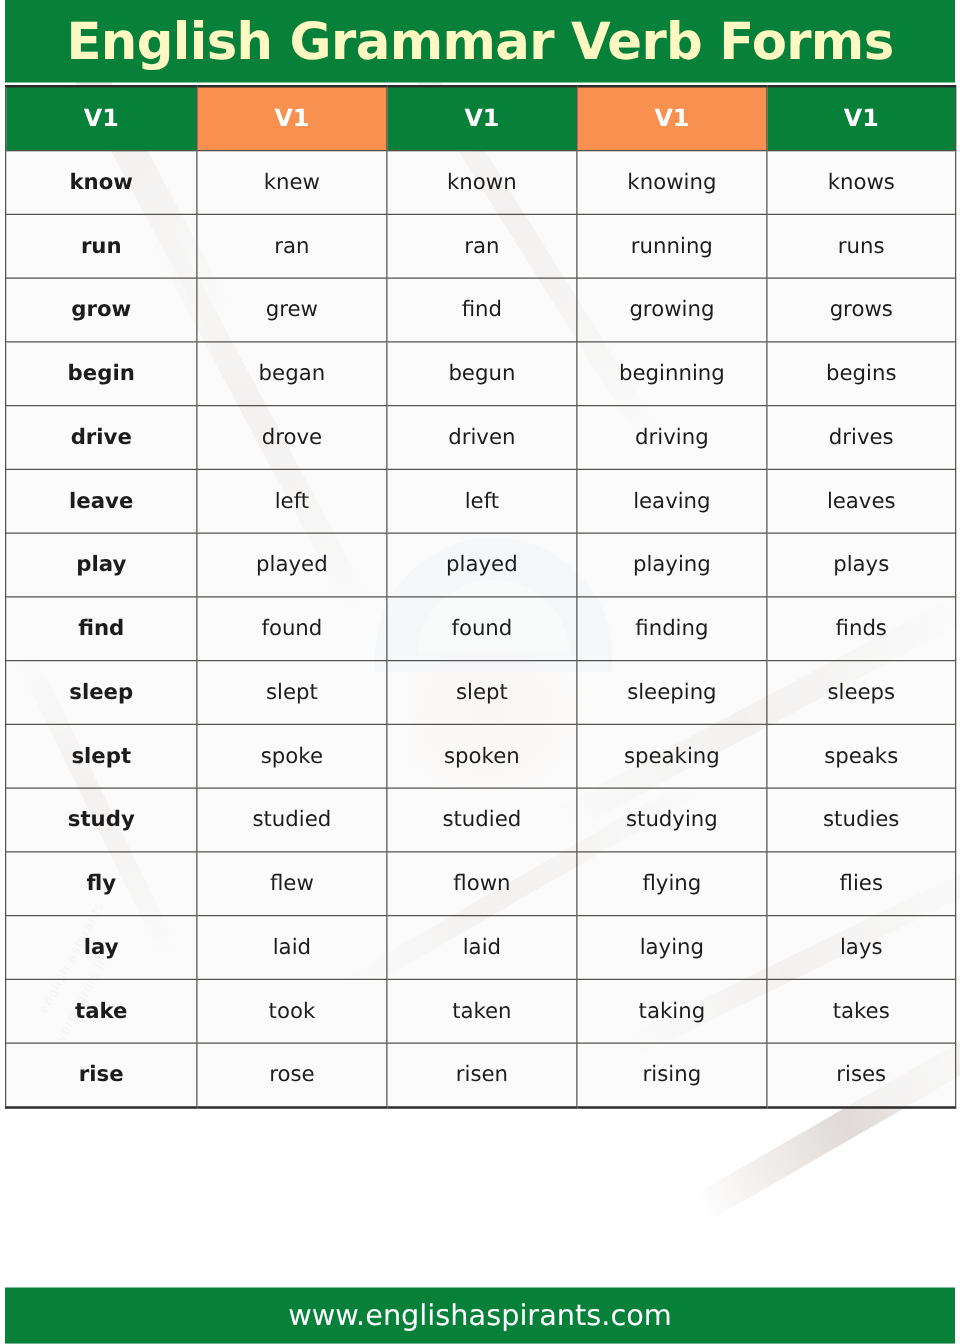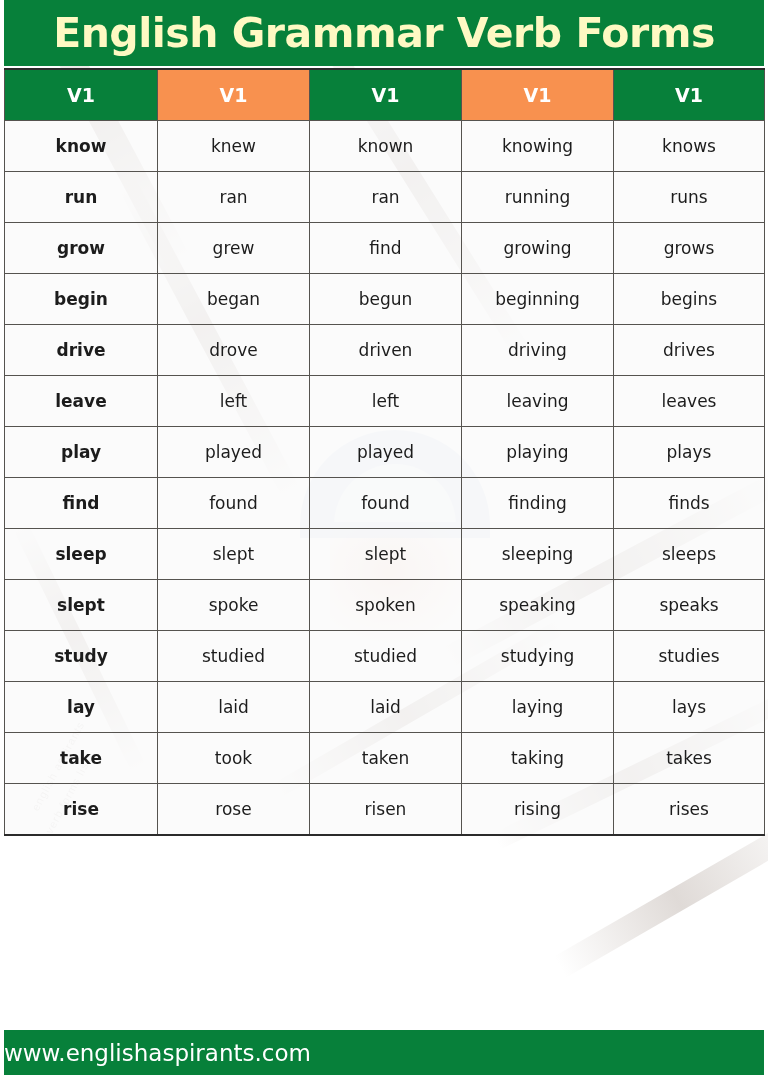--- a/index.html
+++ b/index.html
@@ -171,20 +171,21 @@
   
   .footer-bar {
     position: absolute;
     left: 4px;
     top: 1030px;
     width: 760px;
     height: 45px;
     background: #07803A;
     display: flex;
     align-items: center;
+    justify-content: center;
     z-index: 3;
   }
   .footer-text {
     color: #ffffff;
     font-size: 23px;
     letter-spacing: 0px;
     font-family: "DejaVu Sans", "Liberation Sans", sans-serif;
   }
 </style>
 </head>
@@ -305,20 +306,27 @@
             <td>speaks</td>
           </tr>
           <tr>
             <td class="base">study</td>
             <td>studied</td>
             <td>studied</td>
             <td>studying</td>
             <td>studies</td>
           </tr>
           <tr>
+            <td class="base">fly</td>
+            <td>flew</td>
+            <td>flown</td>
+            <td>flying</td>
+            <td>flies</td>
+          </tr>
+          <tr>
             <td class="base">lay</td>
             <td>laid</td>
             <td>laid</td>
             <td>laying</td>
             <td>lays</td>
           </tr>
           <tr>
             <td class="base">take</td>
             <td>took</td>
             <td>taken</td>

